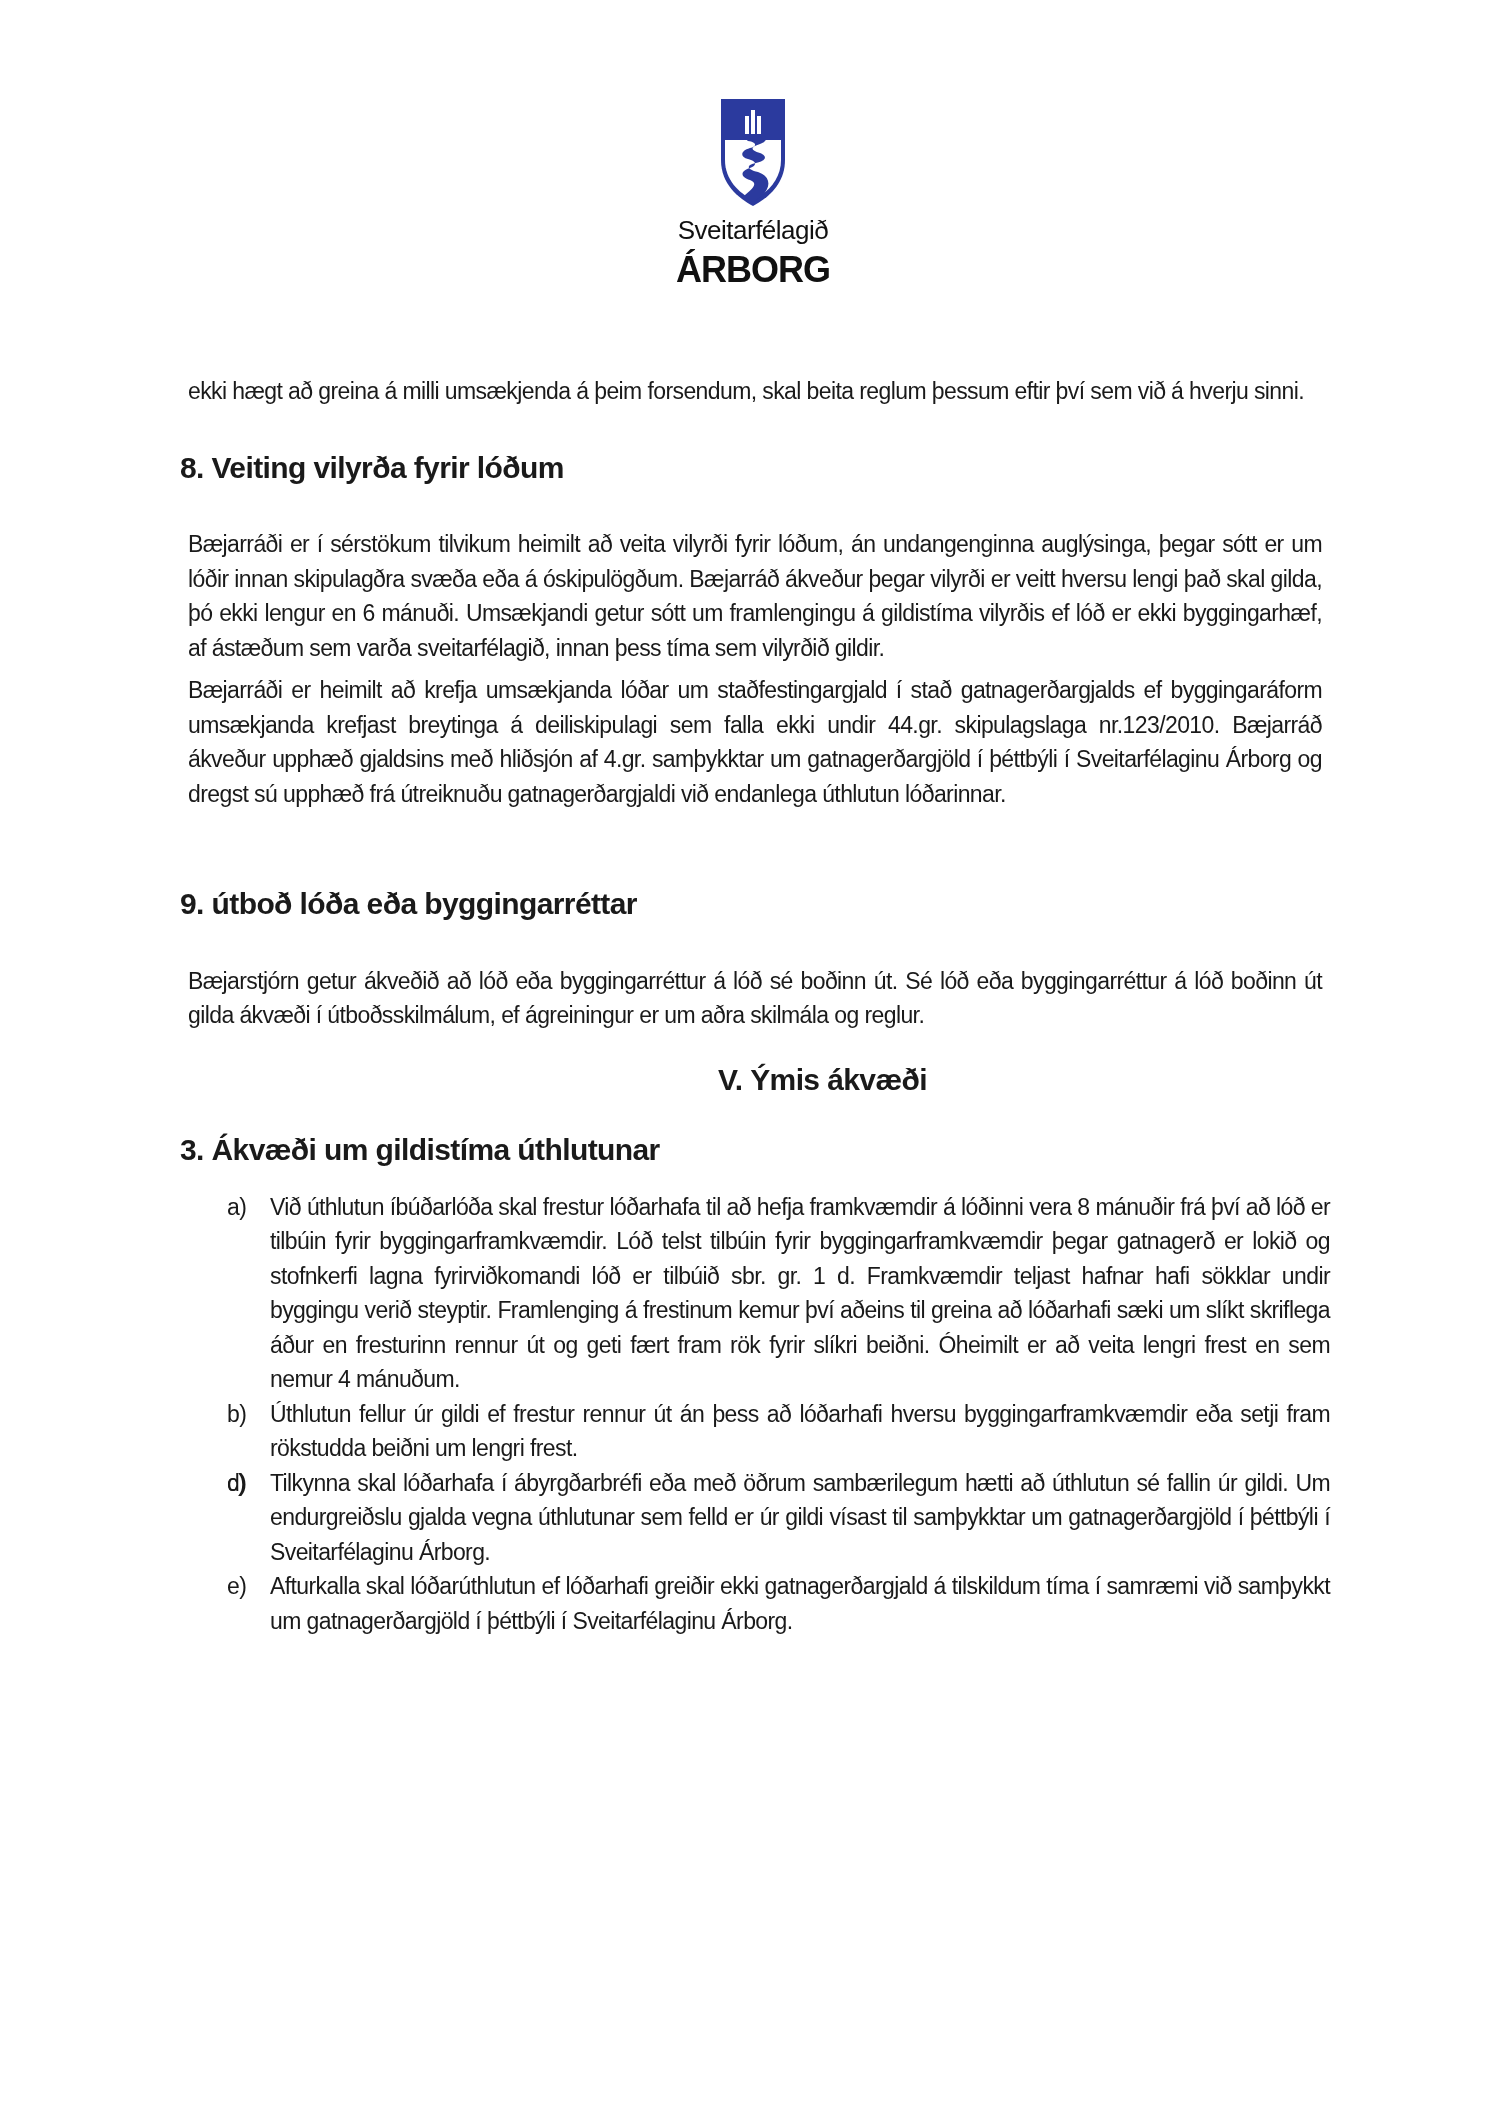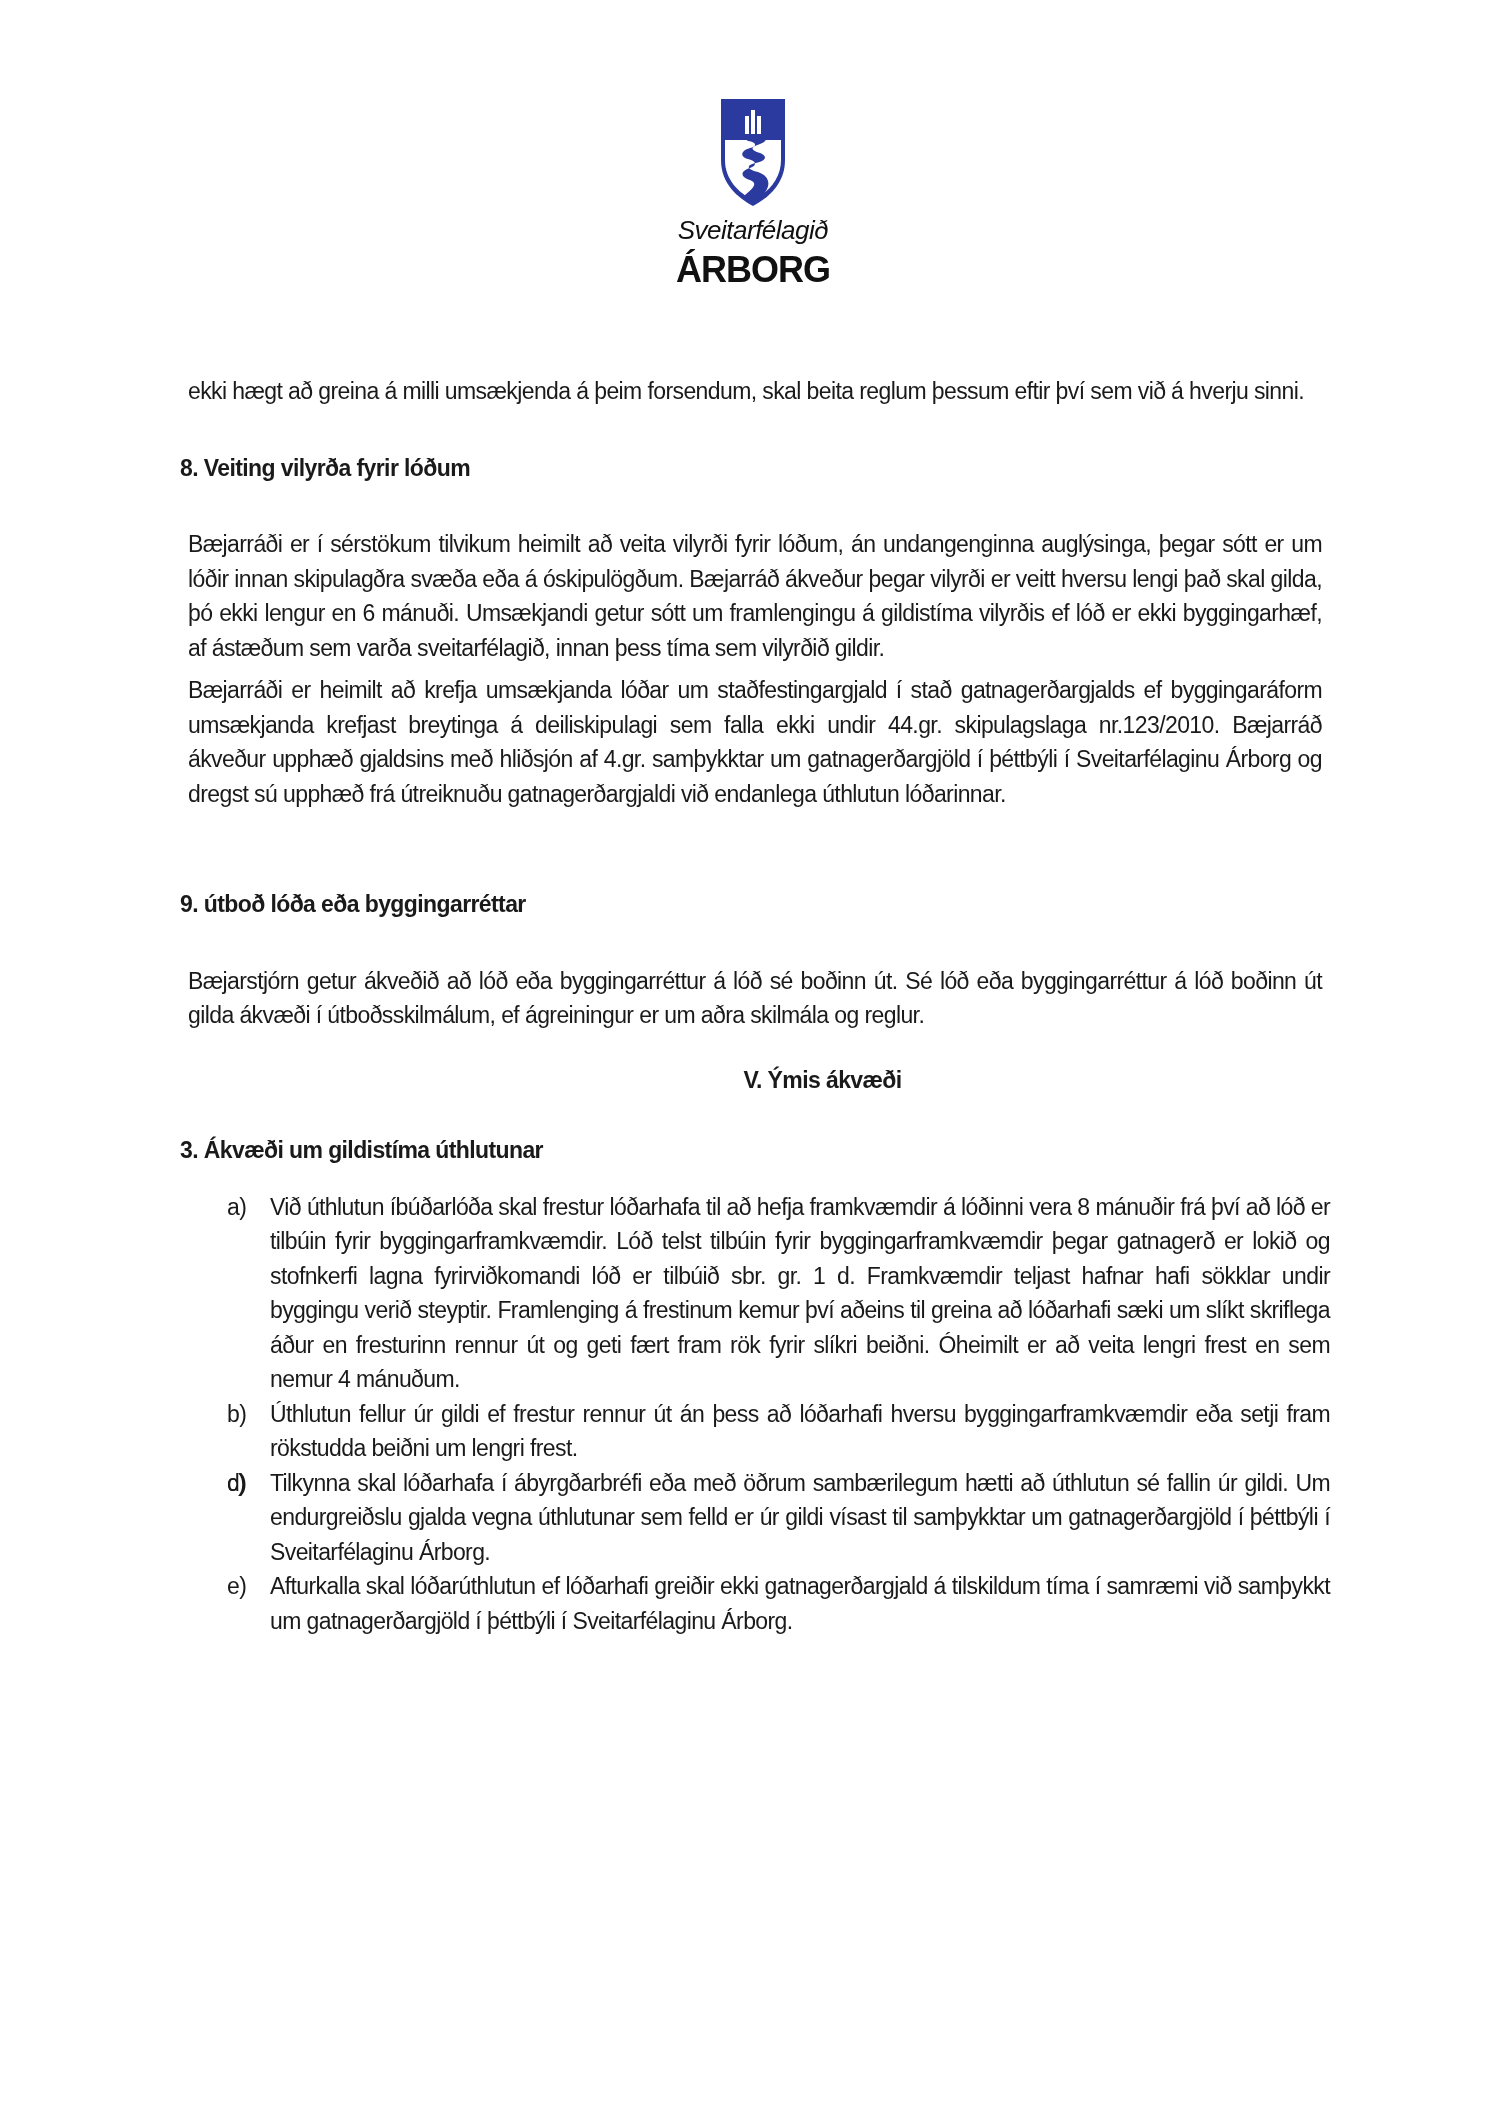--- a/index.html
+++ b/index.html
@@ -1,28 +1,28 @@
 <!DOCTYPE html>
 <html><head>
 <meta charset="utf-8">
 <style>
   html, body { margin: 0; padding: 0; background: #ffffff; }
   body { width: 1500px; height: 2122px; position: relative; overflow: hidden;
          font-family: "Liberation Sans", "DejaVu Sans", sans-serif; color: #1a1a1a; }
   .logo { position: absolute; left: 668px; top: 98px; width: 170px; text-align: center; }
   .logo svg { display: block; margin: 0 auto; }
-  .logo-line1 { font-family: "Liberation Sans", sans-serif; font-size: 26px; line-height: 28px; margin-top: 8px; color: #111; letter-spacing: -0.5px; font-style: italic; }
+  .logo-line1 { font-family: "Liberation Sans", sans-serif; font-size: 26px; line-height: 28px; margin-top: 8px; color: #111; letter-spacing: -0.5px; }
   .logo-line2 { font-family: "Liberation Sans", sans-serif; font-size: 36px; font-weight: bold; line-height: 34px; color: #111; letter-spacing: -1px; margin-top: 9px; }
 
   .content { position: absolute; left: 180px; top: 366px; width: 1150px;
              font-family: "Liberation Sans Narrow", "Liberation Sans", sans-serif;
              font-size: 23px; line-height: 34.5px; letter-spacing: -0.6px; }
   p { margin: 8px; text-align: justify; }
   .gap { height: 34px; }
-  h2 { margin: 0; font-size: 23px; font-weight: bold; line-height: 34.5px; letter-spacing: -0.6px; }
+  h2 { margin: 0; font-size: 30px; font-weight: bold; line-height: 34.5px; letter-spacing: -0.6px; }
   .center-h { text-align: center; padding-left: 135px; }
   ol.items { list-style: none; margin: 0; padding: 0 0 0 90px; }
   ol.items li { position: relative; text-align: justify; }
   ol.items li .marker { position: absolute; left: -43px; top: 0; }
 </style>
 </head>
 <body>
 
 <div class="logo">
   <svg width="66" height="110" viewBox="0 0 66 110">

